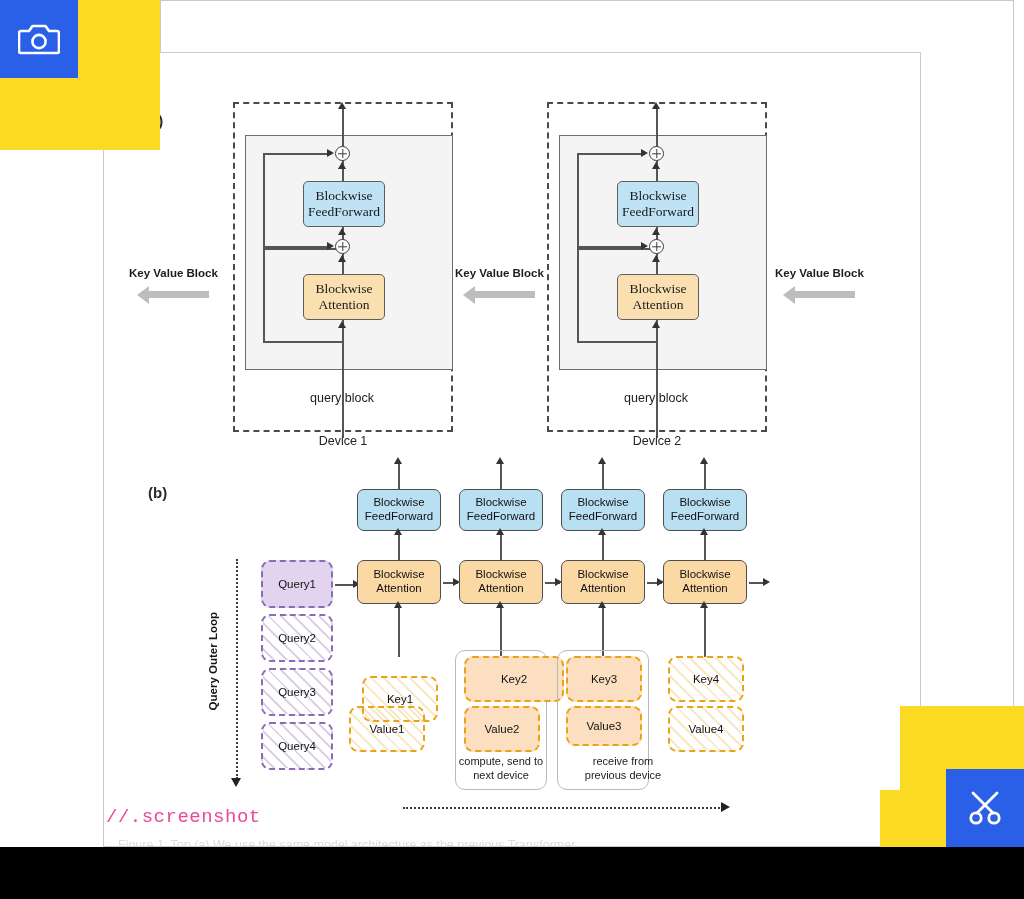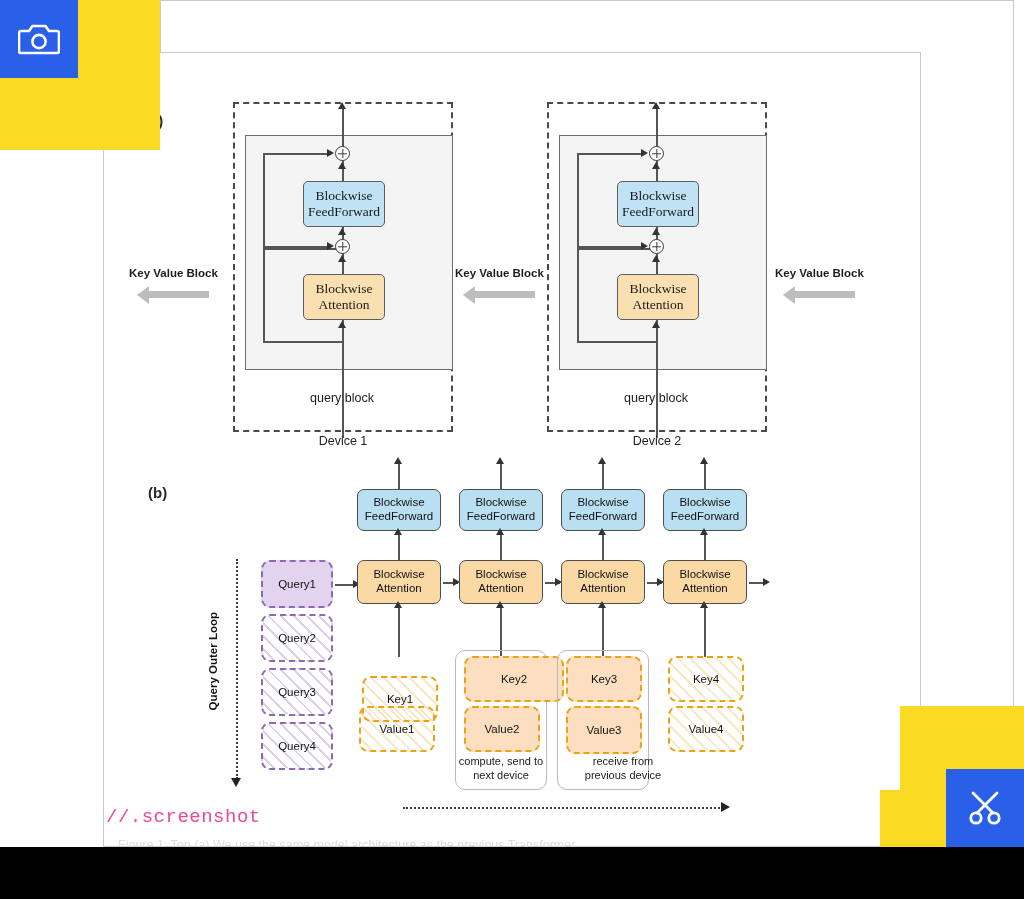--- a/index.html
+++ b/index.html
@@ -320,21 +320,21 @@
   <div class="nbox att" style="left:254px; top:508px; width:84px; height:44px;">
     <span>Blockwise</span>
     <span>Attention</span>
   </div>
   <div class="vline" style="left:295px; top:553px; height:52px;"></div>
   <div class="arrow-up" style="left:291px; top:549px;"></div>
 
   <div class="dbox kv-hatch" style="left:259px; top:624px; width:76px; height:46px;">
     <span>Key1</span>
   </div>
-  <div class="dbox kv-hatch" style="left:256px; top:654px; width:76px; height:46px;justify-content:center;">
+  <div class="dbox kv-hatch" style="left:246px; top:654px; width:76px; height:46px;justify-content:center;">
     <span>Value1</span>
   </div>
 
   <div class="hline" style="left:340px; top:530px; width:15px;"></div>
   <div class="arrow-right" style="left:350px; top:526px;"></div>
 
   <div class="nbox ff" style="left:356px; top:437px; width:84px; height:42px;">
     <span>Blockwise</span>
     <span>FeedForward</span>
   </div>
@@ -378,21 +378,21 @@
     <span>Blockwise</span>
     <span>Attention</span>
   </div>
   <div class="vline" style="left:499px; top:553px; height:52px;"></div>
   <div class="arrow-up" style="left:495px; top:549px;"></div>
 
   <div class="kv-group" style="left:454px; top:598px; width:92px; height:140px;"></div>
   <div class="dbox kv-active" style="left:463px; top:604px; width:76px; height:46px;">
     <span>Key3</span>
   </div>
-  <div class="dbox kv-active" style="left:463px; top:654px; width:76px; height:48px;">
+  <div class="dbox kv-active" style="left:463px; top:654px; width:76px; height:40px;">
     <span>Value3</span>
   </div>
   <div class="kv-note" style="left:472px; top:703px; width:96px;">
     <div>receive from</div>
     <div>previous device</div>
   </div>
 
   <div class="hline" style="left:544px; top:530px; width:15px;"></div>
   <div class="arrow-right" style="left:554px; top:526px;"></div>
 

